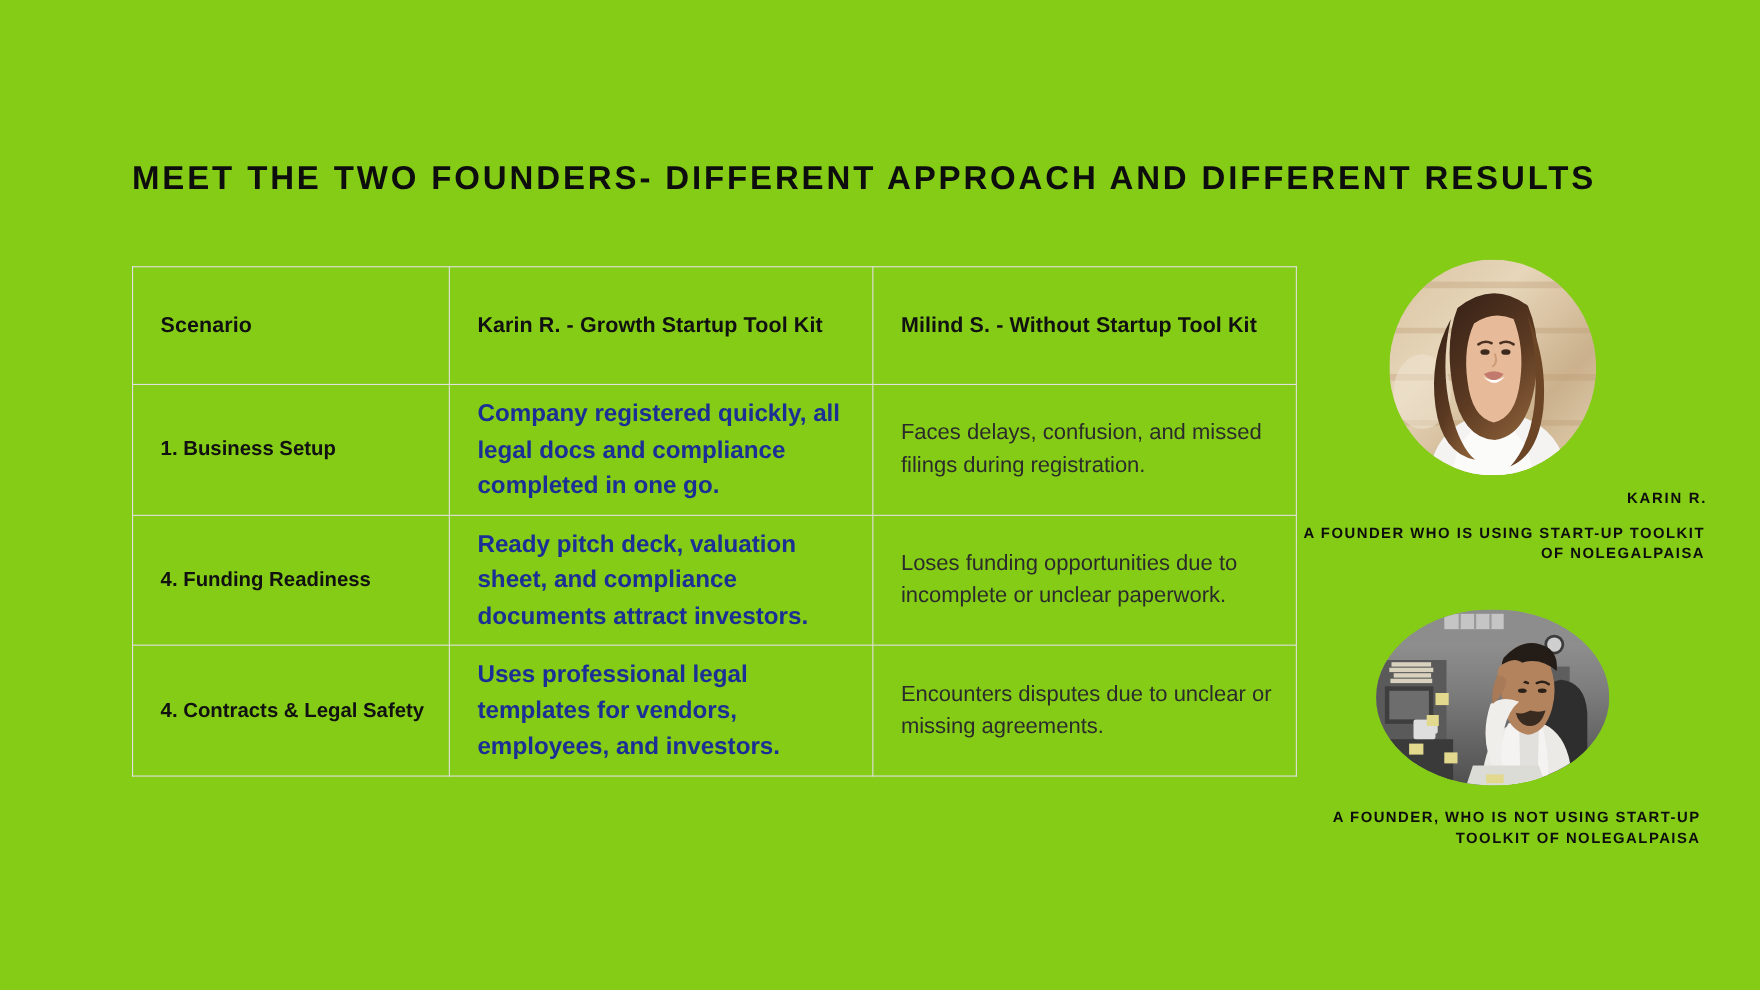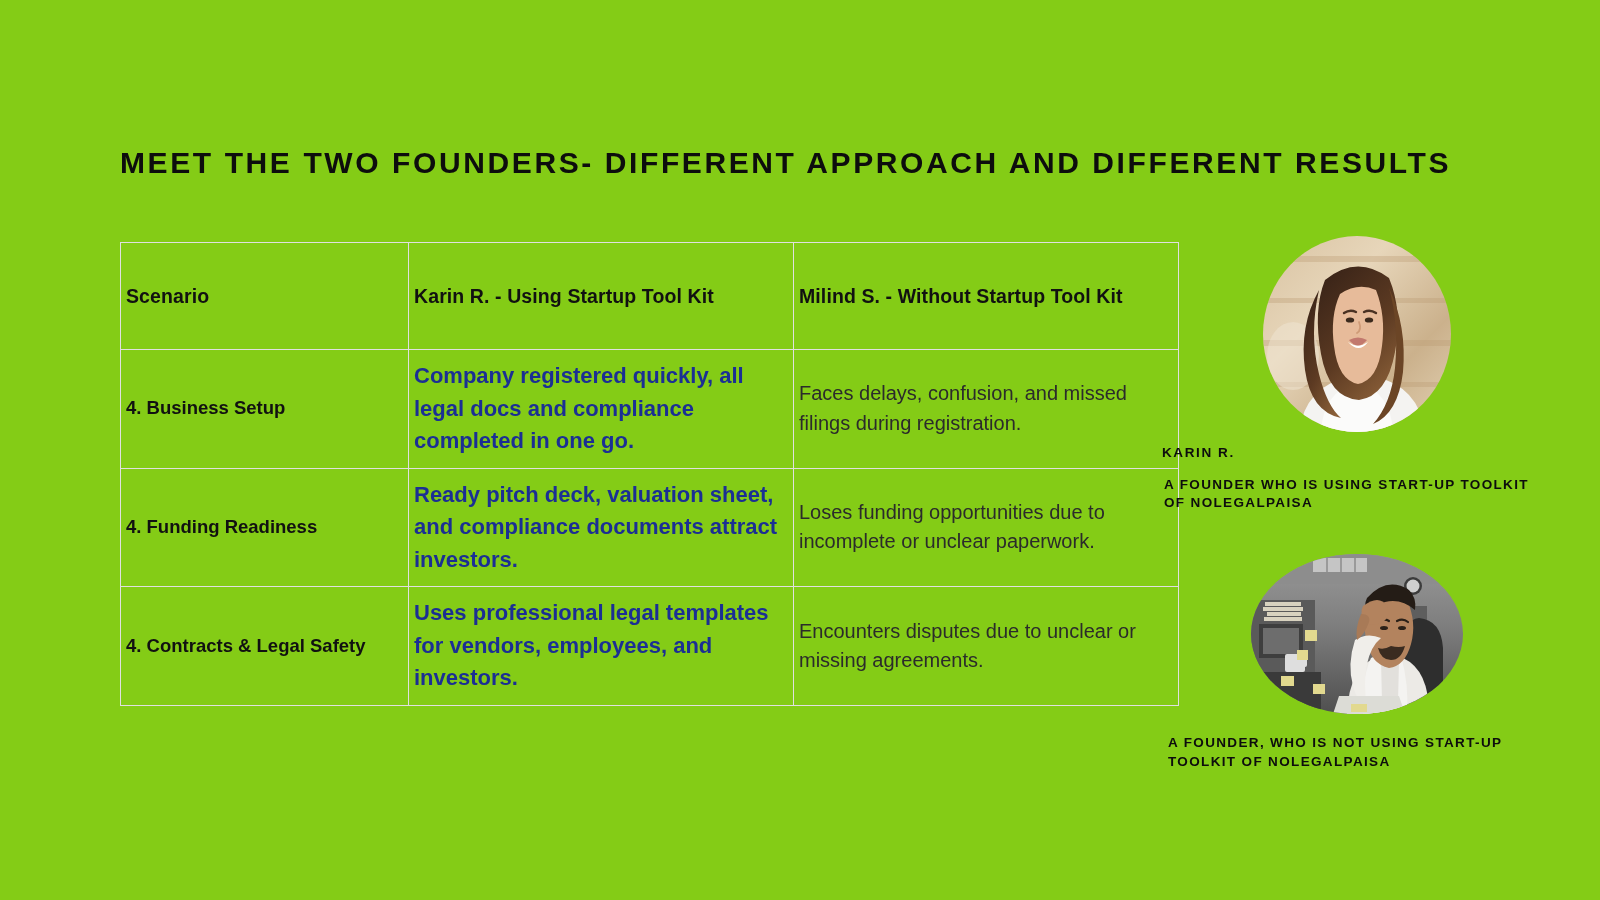--- a/index.html
+++ b/index.html
@@ -44,21 +44,21 @@
     left: 120px;
     top: 242px;
     width: 1058px;
     border-collapse: collapse;
     table-layout: fixed;
   }
   .compare-table td, .compare-table th {
     border: 1px solid #e0e0e0;
     vertical-align: middle;
     text-align: left;
-    padding: 10px 12px 10px 5px;
+    padding: 10px 12px 10px 25px;
   }
   .col-scenario { width: 288px; }
   .col-karin    { width: 385px; }
   .col-milind   { width: 385px; }
 
   .head-row th {
     height: 86px;
     font-size: 19.5px;
     font-weight: 700;
     color: #111111;
@@ -86,21 +86,21 @@
     line-height: 1.48;
   }
 
   
   .profiles {
     position: absolute;
     left: 1162px;
     top: 236px;
     width: 390px;
   }
-  .profile-block { width: 390px; text-align: left; }
+  .profile-block { width: 390px; text-align: right; }
   .profile-block.second { margin-top: 42px; }
 
   .avatar {
     width: 188px;
     height: 196px;
     margin: 0 auto;
     border-radius: 50%;
     overflow: hidden;
     position: relative;
   }
@@ -138,27 +138,27 @@
 
   <table class="compare-table">
     <colgroup>
       <col class="col-scenario">
         <col class="col-karin">
         <col class="col-milind">
     </colgroup>
     <thead>
       <tr class="head-row">
         <th>Scenario</th>
-        <th>Karin R. - Using Startup Tool Kit</th>
+        <th>Karin R. - Growth Startup Tool Kit</th>
         <th>Milind S. - Without Startup Tool Kit</th>
       </tr>
     </thead>
     <tbody>
       <tr class="body-row">
-        <td class="cell-scenario">4. Business Setup</td>
+        <td class="cell-scenario">1. Business Setup</td>
         <td class="cell-positive">Company registered quickly, all legal docs and compliance completed in one go.</td>
         <td class="cell-negative">Faces delays, confusion, and missed filings during registration.</td>
       </tr>
       <tr class="body-row">
         <td class="cell-scenario">4. Funding Readiness</td>
         <td class="cell-positive">Ready pitch deck, valuation sheet, and compliance documents attract investors.</td>
         <td class="cell-negative">Loses funding opportunities due to incomplete or unclear paperwork.</td>
       </tr>
       <tr class="body-row">
         <td class="cell-scenario">4. Contracts &amp; Legal Safety</td>

